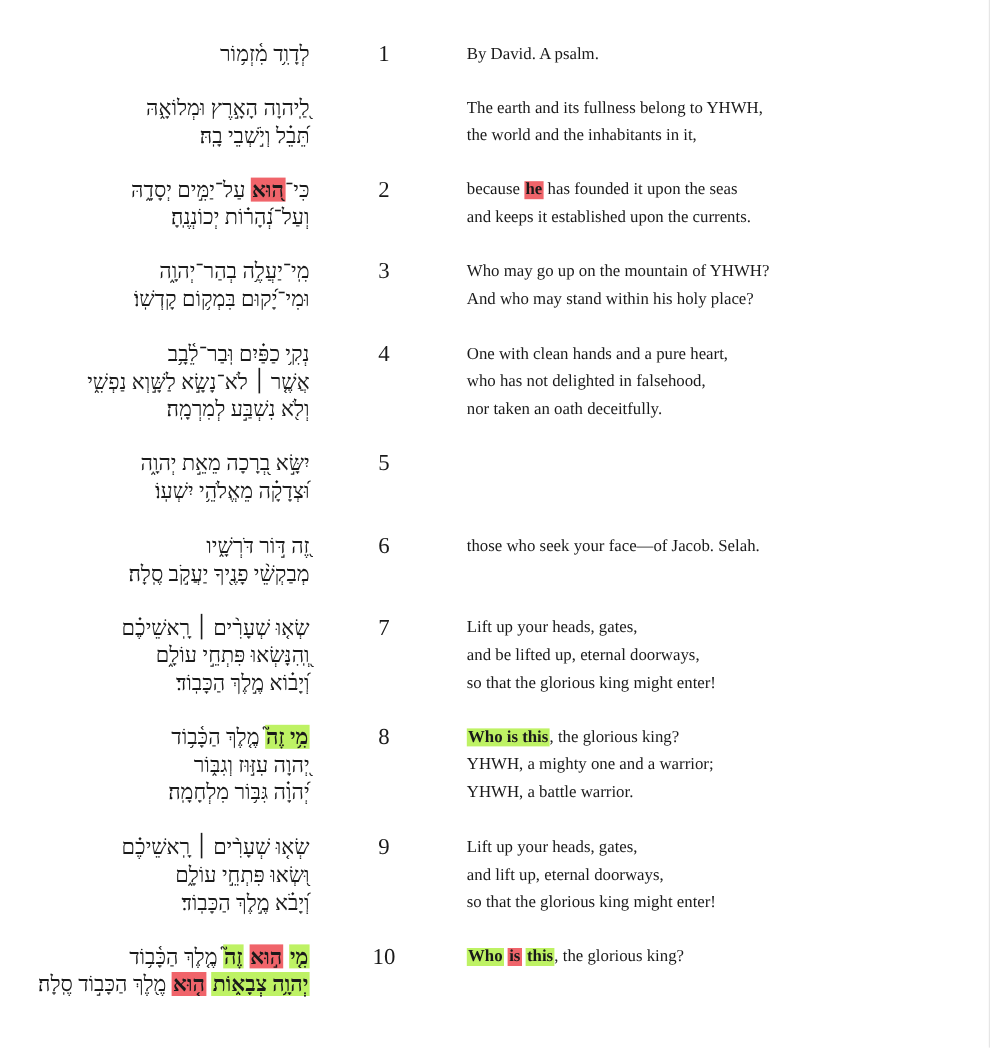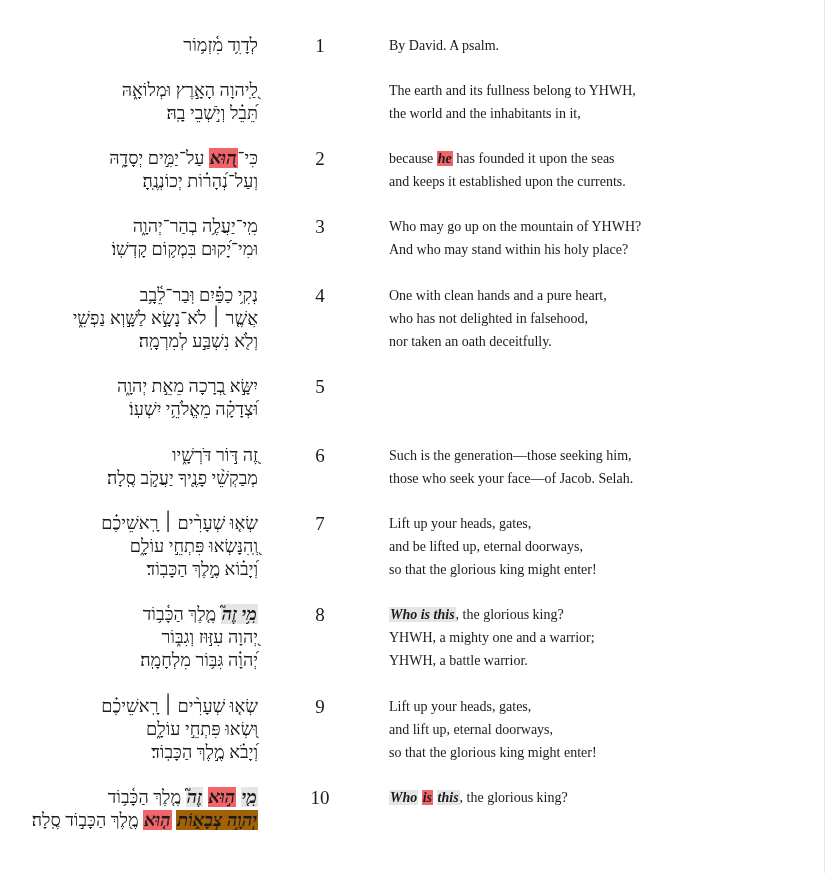--- a/index.html
+++ b/index.html
@@ -51,25 +51,24 @@
     left: 389px;
     width: 430px;
     font-size: 14px;
     line-height: 23px;
     white-space: nowrap;
   }
   .line { display: block; }
   .hl {
     font-weight: bold;
     padding: 0 1px;
-    font-style: italic;
   }
   .hl-red { background: #f0646a; }
-  .hl-orange { background: #e5e5e5; text-align: right; }
-  .hl-purple { background: #a16207; }
+  .hl-orange { background: #bef264; text-align: right; }
+  .hl-purple { background: #bef264; }
 </style>
 </head>
 <body>
 
 <div class="edge-line"></div>
 
 <div id="psalm">
     <div class="stanza" style="top: 34px;">
       <div class="heb" lang="he">
         <span class="line"><span>לְדָוִ֥ד מִ֫זְמ֥וֹר</span></span>
@@ -134,21 +133,20 @@
       <div class="eng">
       </div>
     </div>
     <div class="stanza" style="top: 444px;">
       <div class="heb" lang="he">
         <span class="line"><span>זֶ֭ה דּ֣וֹר דֹּרְשָׁ֑יו</span></span>
         <span class="line"><span>מְבַקְשֵׁ֨י פָנֶ֖יךָ יַעֲקֹ֣ב סֶֽלָה׃</span></span>
       </div>
       <div class="num">6</div>
       <div class="eng">
-        <span class="line"><span>Such is the generation—those seeking him,</span></span>
         <span class="line"><span>those who seek your face—of Jacob. Selah.</span></span>
       </div>
     </div>
     <div class="stanza" style="top: 512px;">
       <div class="heb" lang="he">
         <span class="line"><span>שְׂא֤וּ שְׁעָרִ֨ים ׀ רָֽאשֵׁיכֶ֗ם</span></span>
         <span class="line"><span>וְֽ֭הִנָּשְׂאוּ פִּתְחֵ֣י עוֹלָ֑ם</span></span>
         <span class="line"><span>וְ֝יָב֗וֹא מֶ֣לֶךְ הַכָּבֽוֹד׃</span></span>
       </div>
       <div class="num">7</div>

